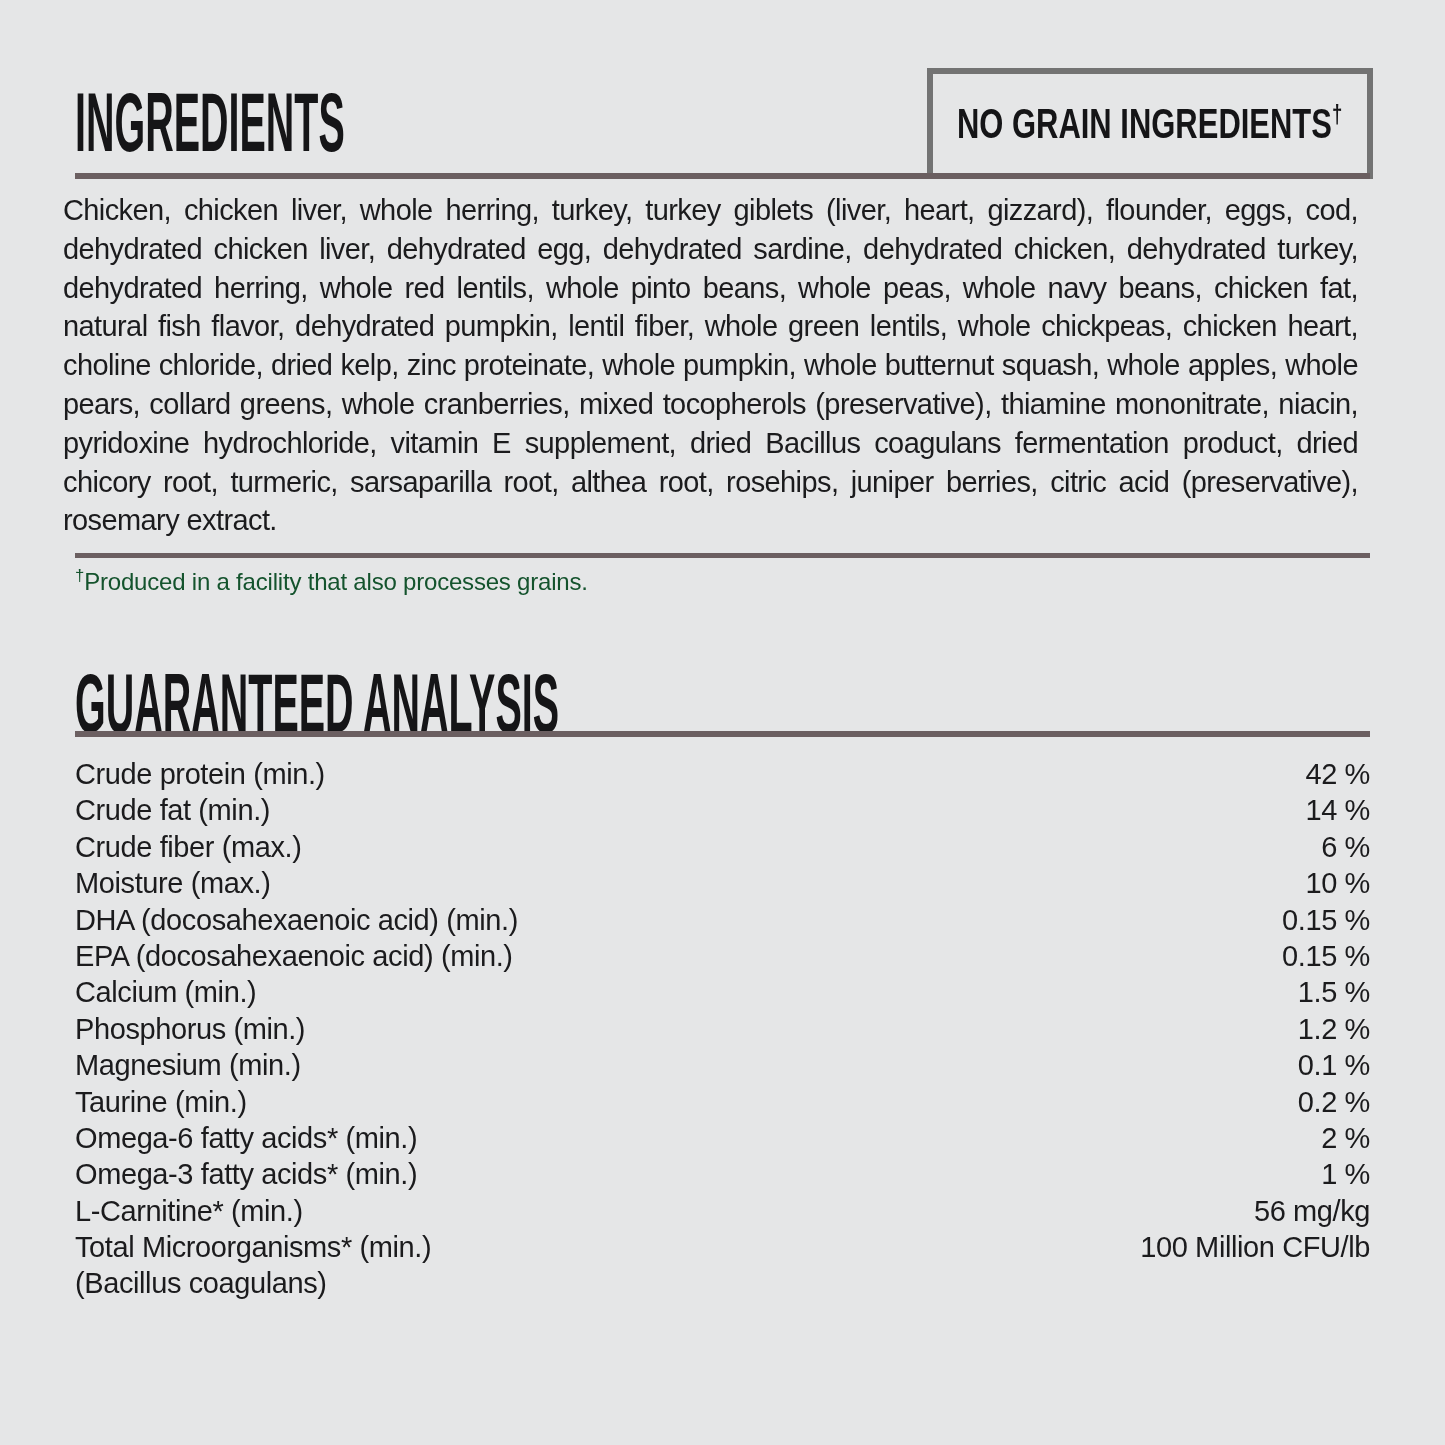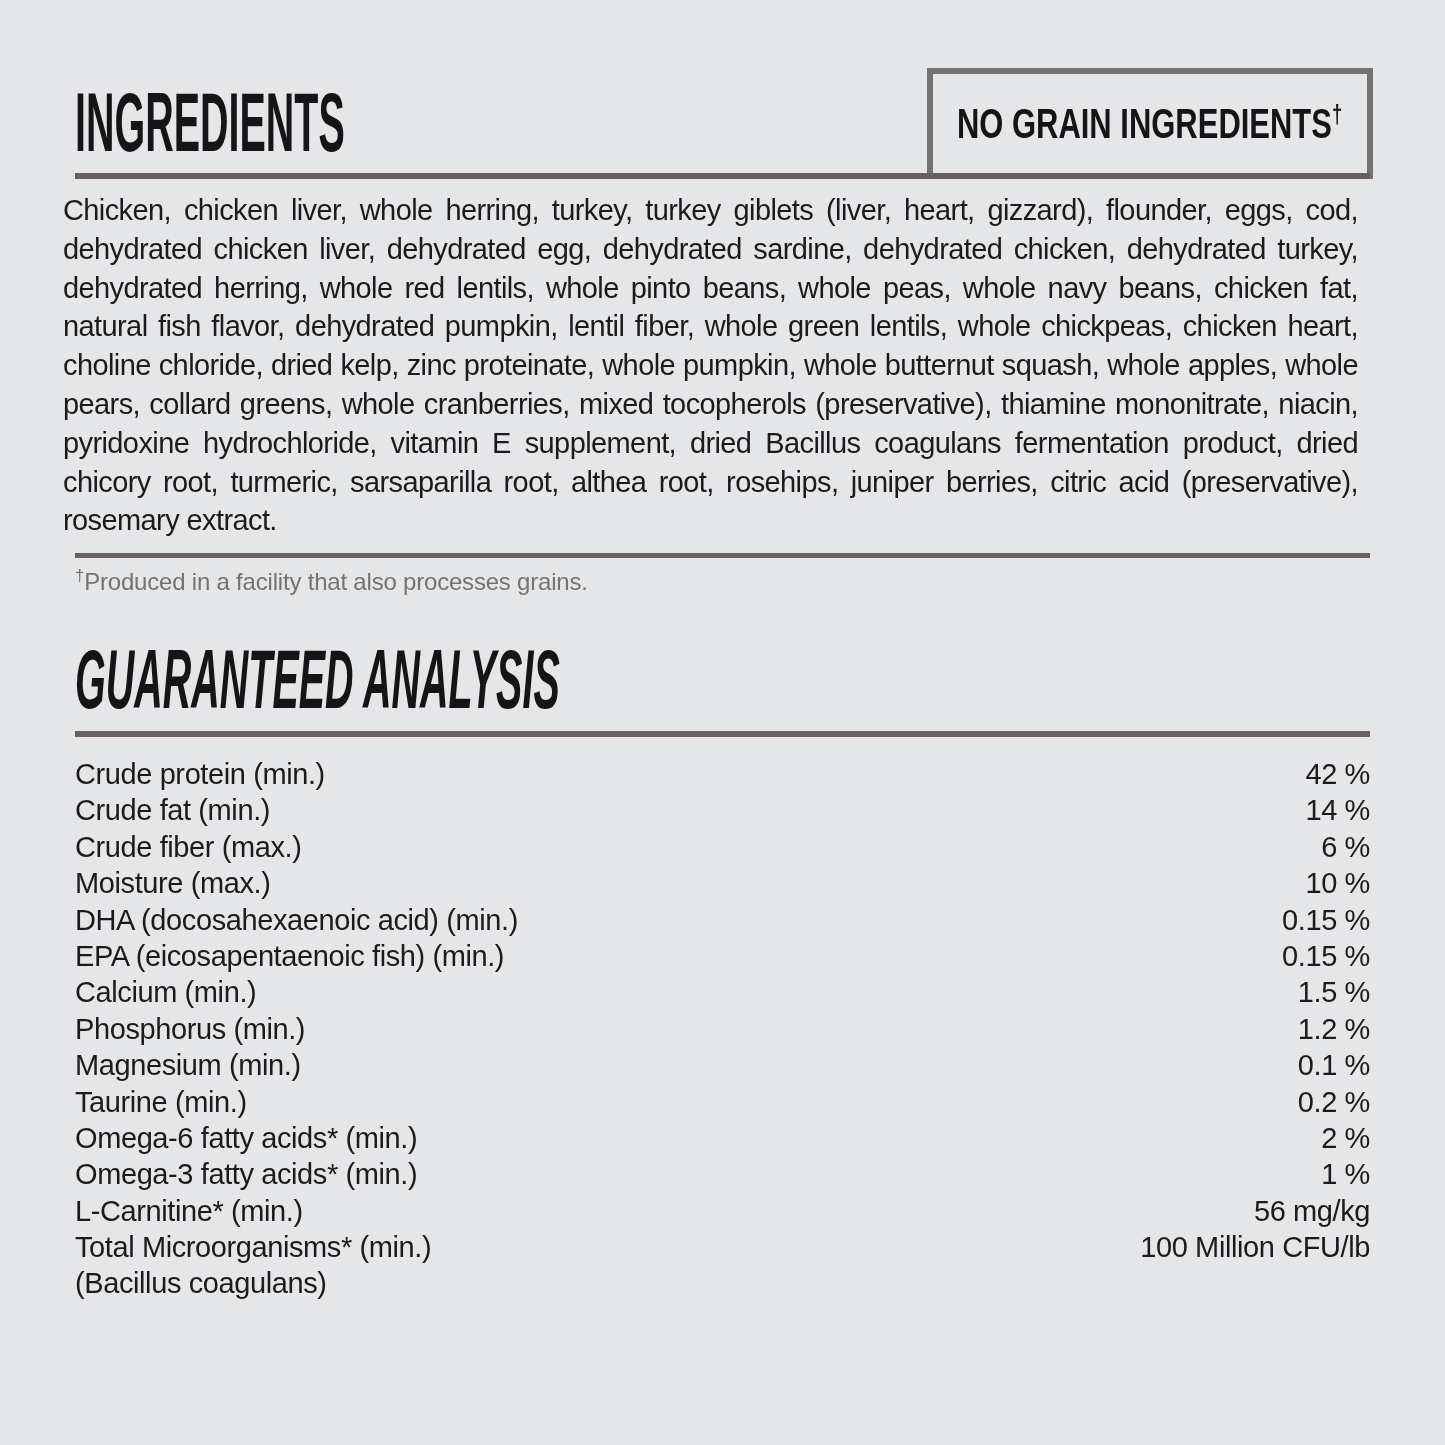--- a/index.html
+++ b/index.html
@@ -20,21 +20,21 @@
   .big-title span{
     display:inline-block;
     font-size:84px;line-height:62px;
     font-weight:700;
     transform:scaleX(0.47);
     transform-origin:left center;
     letter-spacing:0;
     color:#151517;
   }
   #ingredients-title{top:91px;}
-  #ga-title{top:648px;font-style:italic;}
+  #ga-title{top:672px;}
 
   
   .badge{
     position:absolute;
     left:927px;top:68px;
     width:446px;height:111px;
     border:6px solid #737373;
     box-sizing:border-box;
     display:flex;align-items:center;justify-content:center;
     background:transparent;
@@ -65,21 +65,21 @@
     letter-spacing:-0.6px;
     text-align:justify;
     color:#1b1b1d;
   }
 
   
   .footnote{
     position:absolute;left:75px;top:567px;
     font-size:24px;line-height:30px;
     letter-spacing:-0.2px;
-    color:#737373;
+    color:#14532d;
   }
   .footnote sup{font-size:70%;vertical-align:super;line-height:0;}
 
   
   .ga-table{
     position:absolute;left:75px;top:756px;width:1295px;
   }
   .ga-row{
     display:flex;justify-content:space-between;align-items:baseline;
     height:36.4px;
@@ -138,21 +138,21 @@
         <span class="ga-label">Moisture (max.)</span>
         <span class="ga-value">10 %</span>
       </div>
 
       <div class="ga-row">
         <span class="ga-label">DHA (docosahexaenoic acid) (min.)</span>
         <span class="ga-value">0.15 %</span>
       </div>
 
       <div class="ga-row">
-        <span class="ga-label">EPA (eicosapentaenoic fish) (min.)</span>
+        <span class="ga-label">EPA (docosahexaenoic acid) (min.)</span>
         <span class="ga-value">0.15 %</span>
       </div>
 
       <div class="ga-row">
         <span class="ga-label">Calcium (min.)</span>
         <span class="ga-value">1.5 %</span>
       </div>
 
       <div class="ga-row">
         <span class="ga-label">Phosphorus (min.)</span>

